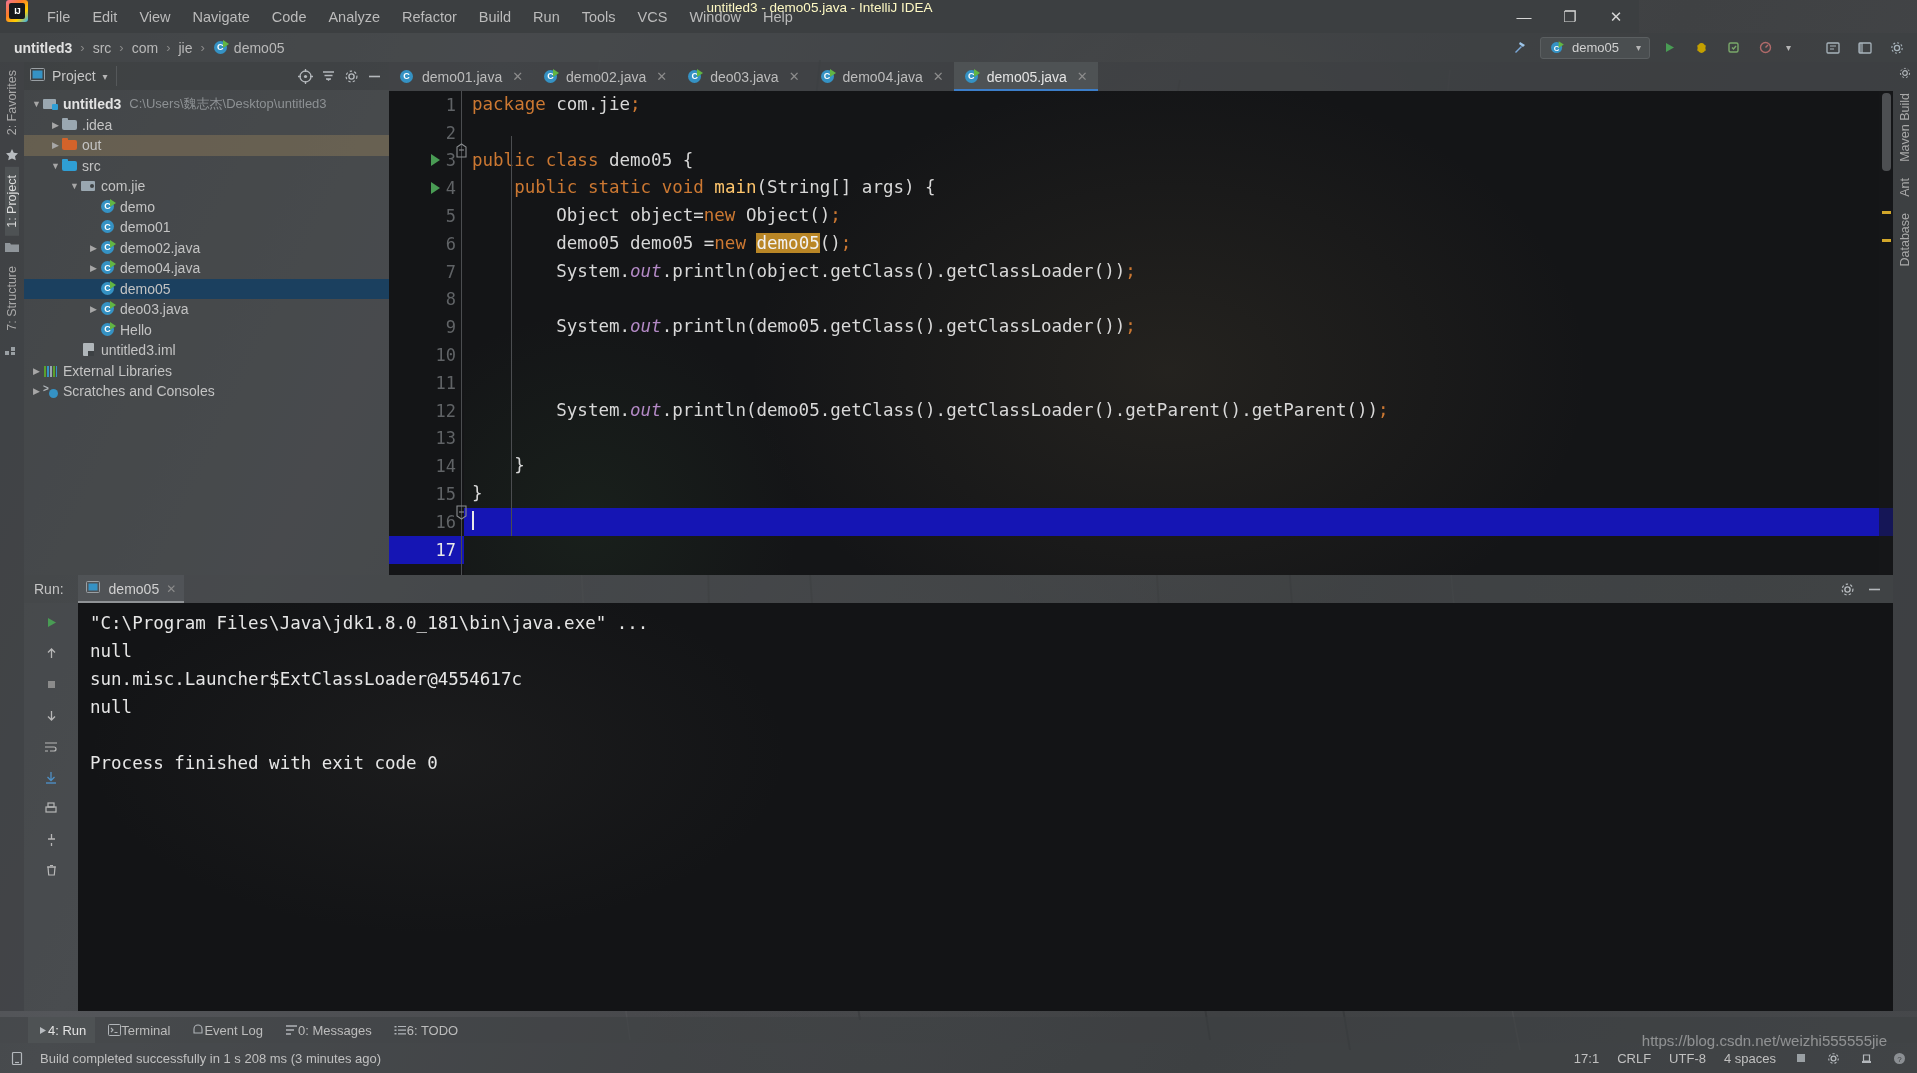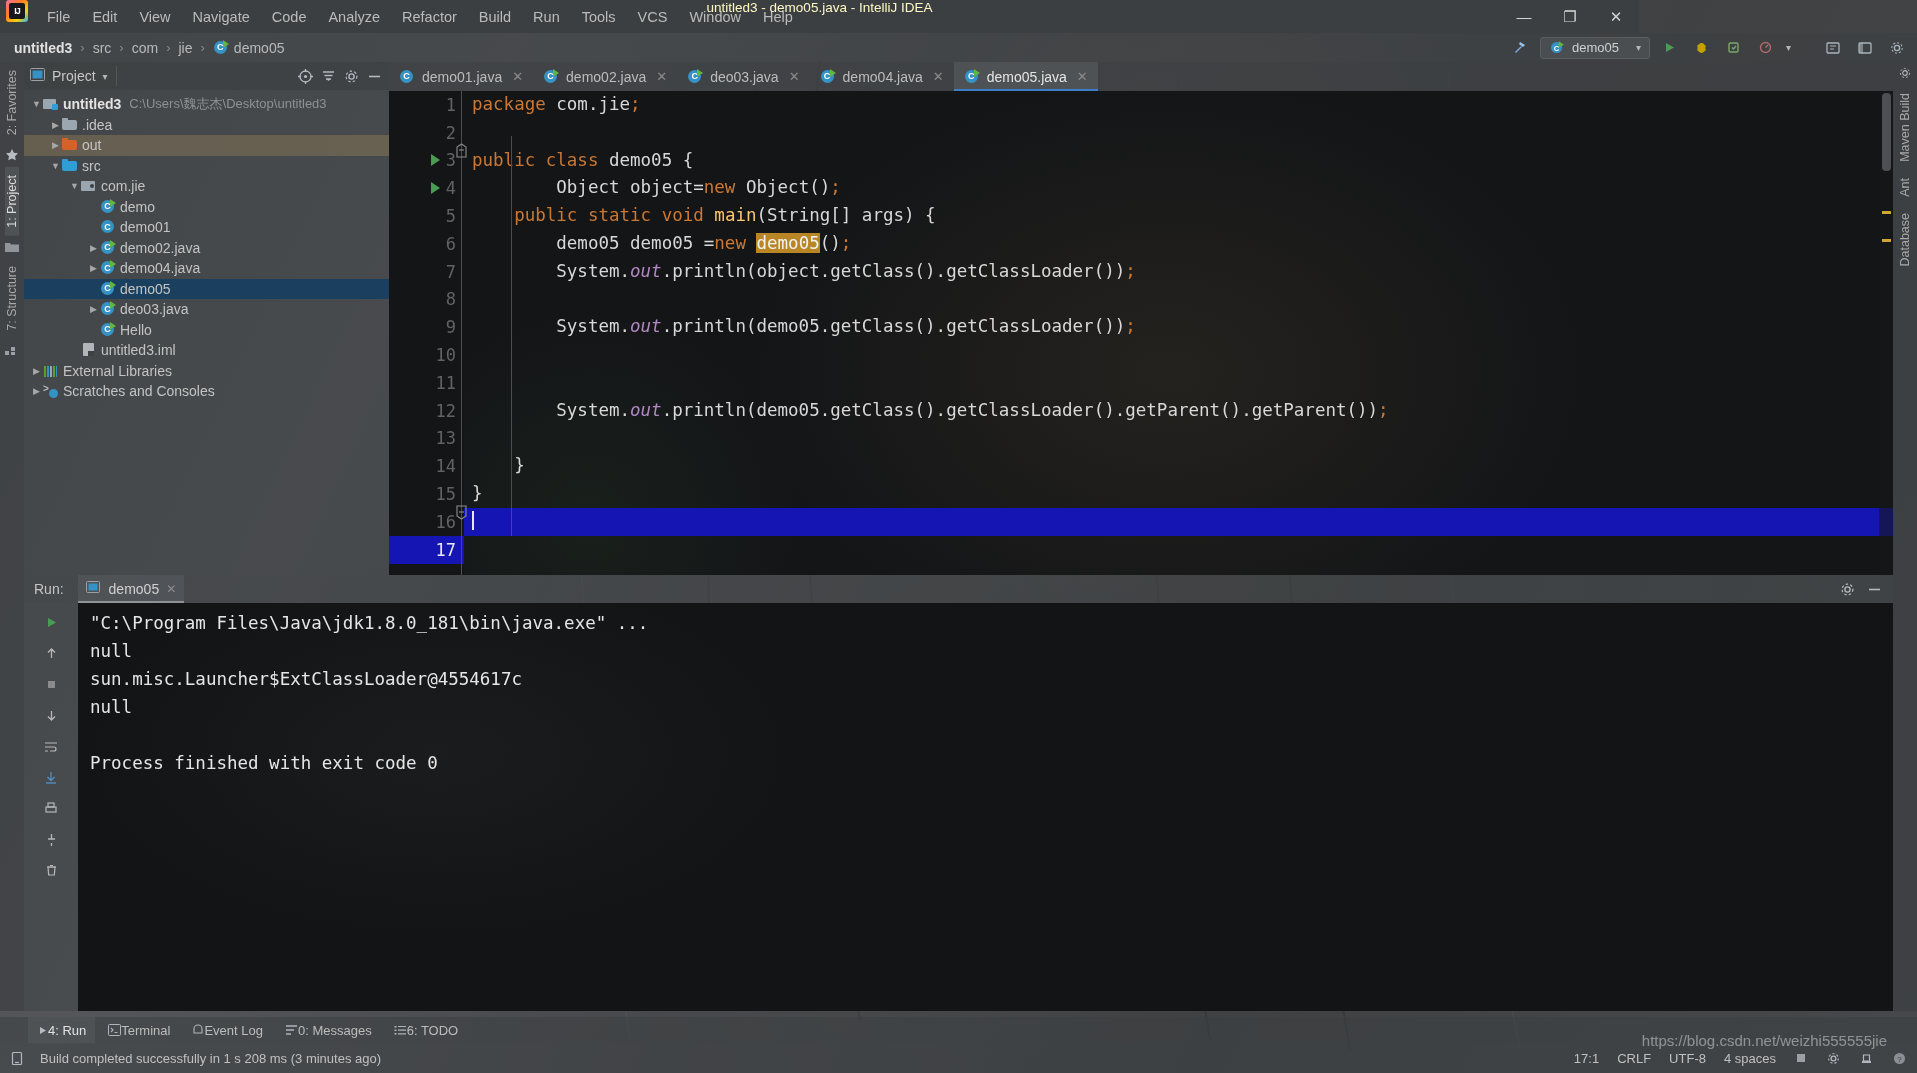--- a/index.html
+++ b/index.html
@@ -653,22 +653,22 @@
       <div class="fold-marker" style="top:414px">
         <svg width="13" height="15" viewBox="0 0 13 15">
             <path d="M6.5 14L11 11V1H2v10z" fill="none" stroke="#8a8d90" stroke-width="1.1"></path>
             <path d="M4 7h5" stroke="#8a8d90" stroke-width="1.1"></path>
           </svg>
       </div>
       <div class="code-col" id="code-col">
           <div class="code-line"><span class="kw">package </span><span>com.jie</span><span class="semi">;</span></div>
           <div class="code-line">&nbsp;</div>
           <div class="code-line"><span class="kw">public class </span><span>demo05 {</span></div>
+          <div class="code-line"><span>    </span><span class="kw">public static void </span><span class="meth">main</span><span>(String[] args) {</span></div>
           <div class="code-line"><span>        Object object=</span><span class="kw">new </span><span>Object()</span><span class="semi">;</span></div>
-          <div class="code-line"><span>    </span><span class="kw">public static void </span><span class="meth">main</span><span>(String[] args) {</span></div>
           <div class="code-line"><span>        demo05 demo05 =</span><span class="kw">new </span><span class="hl-token">demo05</span><span>()</span><span class="semi">;</span></div>
           <div class="code-line"><span>        System.</span><span class="field-static">out</span><span>.println(object.getClass().getClassLoader())</span><span class="semi">;</span></div>
           <div class="code-line">&nbsp;</div>
           <div class="code-line"><span>        System.</span><span class="field-static">out</span><span>.println(demo05.getClass().getClassLoader())</span><span class="semi">;</span></div>
           <div class="code-line">&nbsp;</div>
           <div class="code-line">&nbsp;</div>
           <div class="code-line"><span>        System.</span><span class="field-static">out</span><span>.println(demo05.getClass().getClassLoader().getParent().getParent())</span><span class="semi">;</span></div>
           <div class="code-line">&nbsp;</div>
           <div class="code-line"><span>    }</span></div>
           <div class="code-line"><span>}</span></div>

